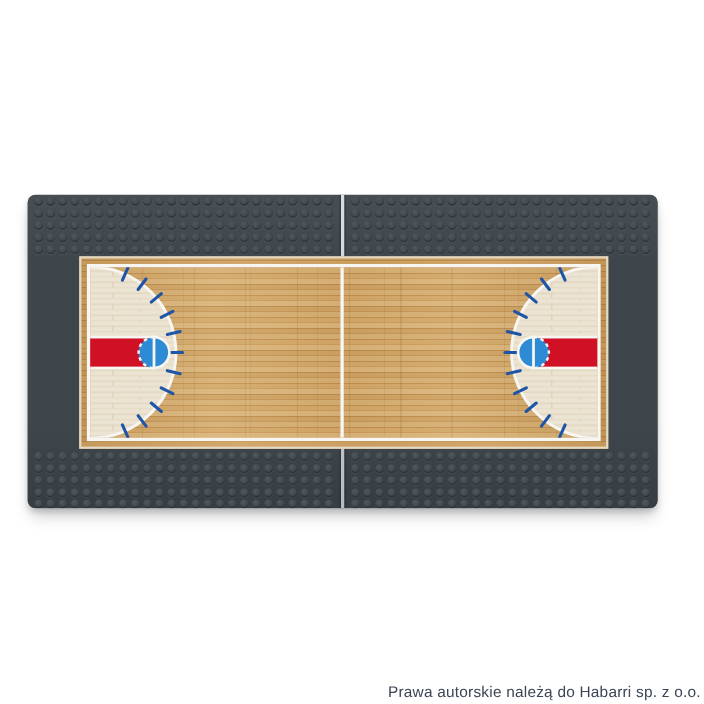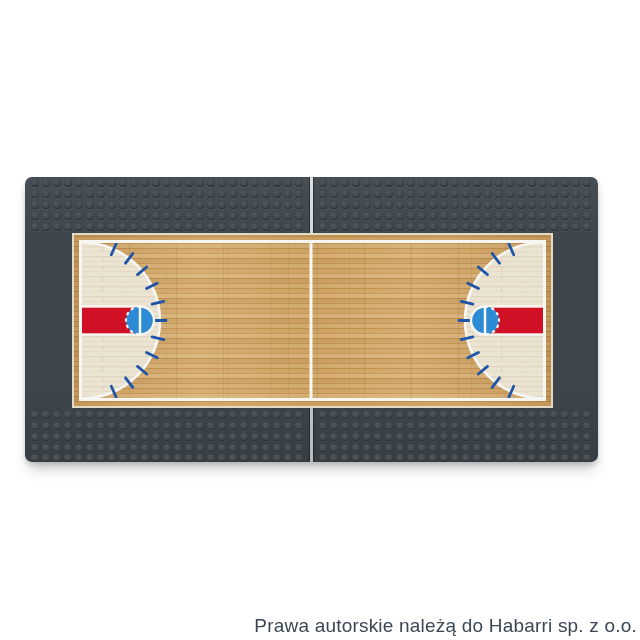--- a/index.html
+++ b/index.html
@@ -50,21 +50,21 @@
       linear-gradient(90deg, rgba(120,75,25,.10), rgba(255,240,205,.10) 25%, rgba(120,75,25,.05) 50%, rgba(255,240,205,.08) 72%, rgba(120,75,25,.12)),
       repeating-linear-gradient(90deg, rgba(101,62,20,.12) 0 1px, rgba(0,0,0,0) 1px 47px),
       repeating-linear-gradient(90deg, rgba(0,0,0,0) 0 23px, rgba(101,62,20,.08) 23px 24px, rgba(0,0,0,0) 24px 61px),
       repeating-linear-gradient(0deg,#d9b37a 0 4px,#c99a5a 4px 5px,#d2a768 5px 9px,#c08e4e 9px 10px,#d5ae72 10px 14px,#c49254 14px 15px,#cda263 15px 19px,#bb8a49 19px 20px);
   }
   .court-frame svg{position:absolute;inset:0;width:100%;height:100%;display:block;}
 
   
   .watermark{
     position:absolute;right:3px;bottom:3px;
-    font-size:19px;letter-spacing:.2px;
+    font-size:14px;letter-spacing:.2px;
     color:var(--watermark_text,#3b4754);
   }
 </style>
 </head>
 <body>
 
 <div class="canvas">
 
   <div class="plate">
     <div class="plate-seam"></div>

